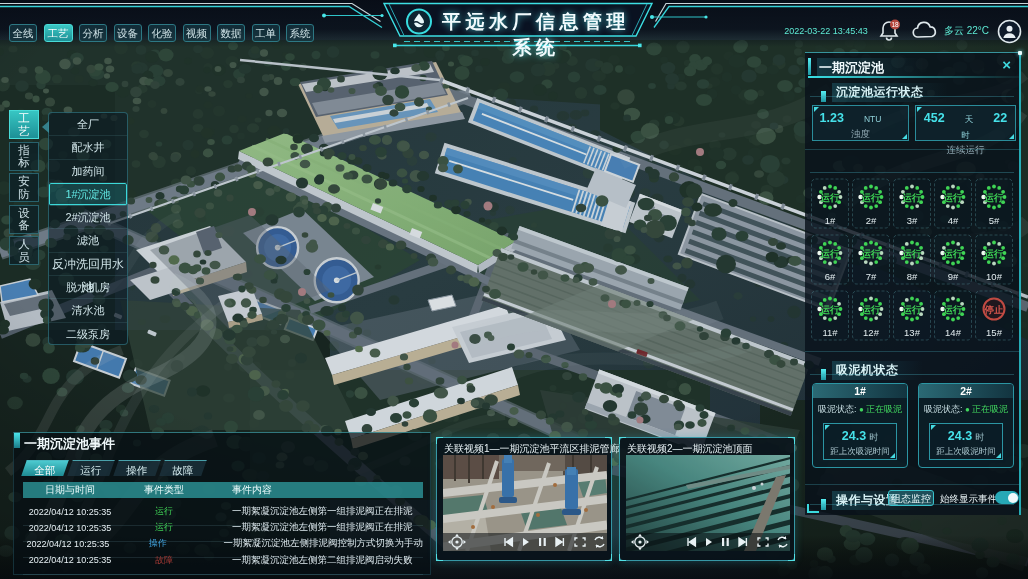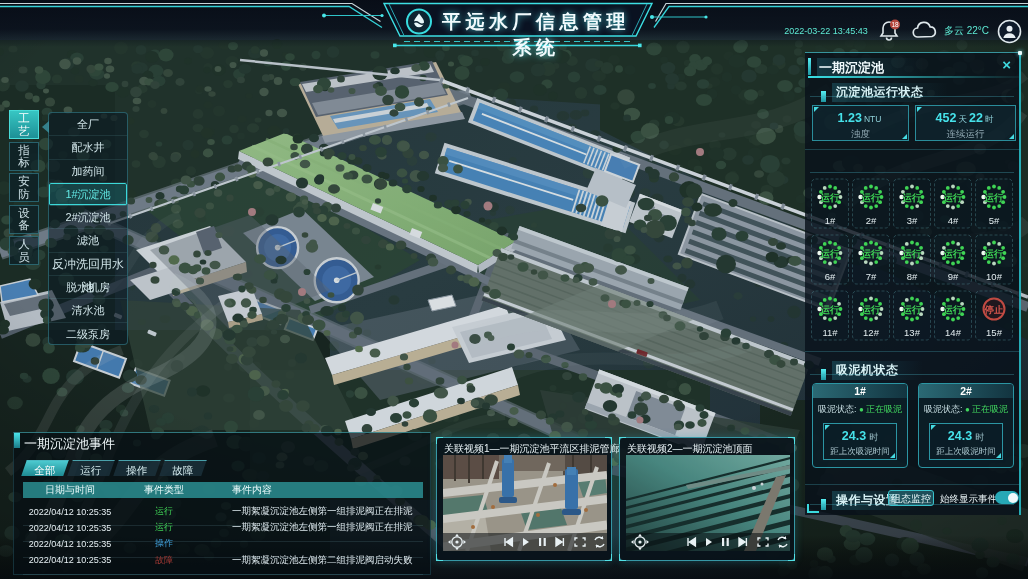--- a/index.html
+++ b/index.html
@@ -42,21 +42,21 @@
 .sec i{width:5px;height:11px;background:linear-gradient(180deg,#56eef2,#1e96a2);margin-right:6px}
 .sec span{font-size:12px;font-weight:bold;color:#d9f3f6;letter-spacing:0.5px;
 background:linear-gradient(90deg,rgba(42,140,160,0.30),rgba(42,140,160,0));padding:1px 24px 1px 4px}
 .secln{position:absolute;left:5px;width:204px;height:1px;background:rgba(70,170,185,0.35)}
 .div{position:absolute;left:0;width:216px;height:1px;background:rgba(70,170,185,0.3)}
 .sbox{position:absolute;height:36px;border:1px solid #2a8c9a;background:rgba(18,50,62,0.42)}
 .sbox:before{content:"";position:absolute;left:1px;top:1px;border-left:5px solid #45dbe2;border-bottom:5px solid transparent}
 .sbox:after{content:"";position:absolute;right:1px;bottom:1px;border-right:5px solid #45dbe2;border-top:5px solid transparent}
 .sv{margin-top:4px;text-align:center;line-height:14px}
 .sv b{color:#46e2ea;font-size:12.5px;letter-spacing:0}
-.sv u{text-decoration:none;color:#8fd0d8;font-size:8.5px;margin:0 2px}
+.sv u{text-decoration:none;color:#8fd0d8;font-size:8.5px;margin:0 20px}
 .sl{text-align:center;font-size:9.5px;color:#93abb5;margin-top:2px}
 #gsvg{position:absolute}
 .mbox{position:absolute;height:85px;border:1px solid #2b95a3;border-radius:4px;background:rgba(14,40,52,0.45);overflow:hidden}
 .mhd{height:14px;line-height:14px;text-align:center;font-size:10.5px;font-weight:bold;color:#fff;
 background:linear-gradient(90deg,rgba(48,118,130,0.85),rgba(20,58,70,0.8))}
 .mst{margin-top:5px;text-align:center;font-size:9px;color:#c6dce0}
 .mst em{font-style:normal;color:#41d65e;font-size:8px;margin-right:2px}
 .mst s{text-decoration:none;color:#41d65e}
 .mib{position:absolute;left:10px;right:10px;top:39px;height:37px;border:1px solid #2b95a3;background:rgba(10,30,40,0.4)}
 .mib:before{content:"";position:absolute;left:1px;top:1px;border-left:5px solid #45dbe2;border-bottom:5px solid transparent}
@@ -67,21 +67,21 @@
 .mil{text-align:center;font-size:8.5px;color:#a9c4cc;margin-top:2px}
 #rp-btn{position:absolute;left:83px;top:437px;width:46px;height:16px;line-height:15px;text-align:center;
 font-size:10px;color:#e8f7f9;border:1px solid #38c2cc;border-radius:3px;background:rgba(45,125,140,0.55)}
 #rp-tg-l{position:absolute;left:135px;top:440px;font-size:9.5px;color:#ecf6f8}
 #rp-tg{position:absolute;left:190px;top:438px;width:24px;height:13px;border-radius:7px;background:#27a8b6}
 #rp-tg i{position:absolute;right:1.5px;top:1.5px;width:10px;height:10px;border-radius:50%;background:#f2fafb}
 #rp-bl{position:absolute;left:2px;bottom:2px;width:12px;height:9px;border-left:2px solid #3bd9de;border-bottom:2px solid #3bd9de}
 #ev{position:absolute;left:13px;top:432px;width:418px;height:143px;background:rgba(6,14,20,0.72);
 border:1px solid rgba(60,140,160,0.28);border-top:1px solid rgba(80,200,210,0.55)}
 #ev-acc{position:absolute;left:0;top:0;width:6px;height:15px;background:linear-gradient(180deg,#4ae4ea,#1b7c88)}
-#ev-title{position:absolute;left:10px;top:2px;font-size:13px;font-weight:normal;color:#f0f8fa}
+#ev-title{position:absolute;left:10px;top:2px;font-size:13px;font-weight:bold;color:#f0f8fa}
 #ev-tabs{position:absolute;left:10px;top:27px;display:flex}
 .etab{width:42px;height:16px;line-height:15px;margin-right:4px;transform:skewX(-19deg);
 background:rgba(34,64,78,0.55);border-top:1px solid rgba(90,200,210,0.75);text-align:center}
 .etab span{display:inline-block;transform:skewX(19deg);font-size:10.5px;color:#d3e9ec}
 .etab.on{background:linear-gradient(180deg,#4cc9cf,#1e8b93)}
 .etab.on span{color:#fff}
 #ev-hd{position:absolute;left:9px;top:49px;width:400px;height:16px;display:flex;align-items:center;
 background:rgba(44,146,150,0.82);font-size:10px;color:#eafafa}
 .c1{width:94px;text-align:center}
 .c2{width:94px;text-align:center}
@@ -1564,20 +1564,21 @@
 <line x1="389" y1="4" x2="404" y2="35.5" stroke="#2aa8b4" stroke-width="1"></line>
 <line x1="647" y1="4" x2="632" y2="35.5" stroke="#2aa8b4" stroke-width="1"></line>
 <line x1="404" y1="41.5" x2="632" y2="41.5" stroke="#2fc4c8" stroke-width="1.2" stroke-dasharray="6,4"></line>
 <line x1="396" y1="45.5" x2="640" y2="45.5" stroke="#37d6da" stroke-width="1.3"></line>
 <rect x="393" y="43.6" width="3.6" height="3.6" fill="#49e6e8"></rect>
       <rect x="638" y="43.6" width="3.6" height="3.6" fill="#49e6e8"></rect>
 <circle cx="419" cy="21.5" r="12" fill="#0d2431" stroke="#38dce0" stroke-width="2"></circle>
 <path d="M419,13.5 c2.8,3.8 5,5.8 5,8.6 a5,5.2 0 1,1 -10,0 c0,-2.8 2.2,-4.8 5,-8.6 z" fill="#e8f7f9"></path>
 <path d="M413,23 q3,-2.4 6,0 t6,0" stroke="#0d2431" stroke-width="1.4" fill="none"></path>
 </svg>
+    <div id="tabs"><span class="tab">全线</span><span class="tab on">工艺</span><span class="tab">分析</span><span class="tab">设备</span><span class="tab">化验</span><span class="tab">视频</span><span class="tab">数据</span><span class="tab">工单</span><span class="tab">系统</span></div>
     <div id="title">平远水厂信息管理系统</div>
     <div id="hright">
 <span class="dt">2022-03-22 13:45:43</span>
 <svg width="26" height="26" viewBox="0 0 26 26" style="margin:0 6px 0 8px">
 <path d="M13,4 a6,6 0 0 1 6,6 v5 l2,3 H5 l2,-3 v-5 a6,6 0 0 1 6,-6 z" fill="none" stroke="#dfe8ec" stroke-width="1.6"></path>
 <path d="M10.5,19.5 a2.5,2.5 0 0 0 5,0" fill="none" stroke="#dfe8ec" stroke-width="1.6"></path>
 <circle cx="19" cy="6.5" r="5" fill="#b5473e"></circle>
         <text x="19" y="8.8" font-size="6.5" fill="#fff" text-anchor="middle" font-family="Liberation Sans">18</text>
 </svg>
 <svg width="30" height="22" viewBox="0 0 30 22" style="margin:0 4px 0 2px">
@@ -1917,20 +1918,21 @@
         <div class="c3">一期絮凝沉淀池左侧第一组排泥阀正在排泥</div>
       </div>
       <div class="erow" style="top:81.2px">
         <div class="c1">2022/04/12 10:25:35</div>
         <div class="c2" style="color:#3fd055">运行</div>
         <div class="c3">一期絮凝沉淀池左侧第一组排泥阀正在排泥</div>
       </div>
       <div class="erow" style="top:97.4px">
         <div class="c1">2022/04/12 10:25:35</div>
         <div class="c2" style="color:#3f9fd8">操作</div>
+        <div class="c3">一期絮凝沉淀池左侧排泥阀控制方式切换为手动</div>
       </div>
       <div class="erow" style="top:113.6px">
         <div class="c1">2022/04/12 10:25:35</div>
         <div class="c2" style="color:#a53a35">故障</div>
         <div class="c3">一期絮凝沉淀池左侧第二组排泥阀启动失败</div>
       </div>
     </div>
 <div class="vp" id="vp1">
       <i class="cm tl"></i>
       <i class="cm tr"></i>

